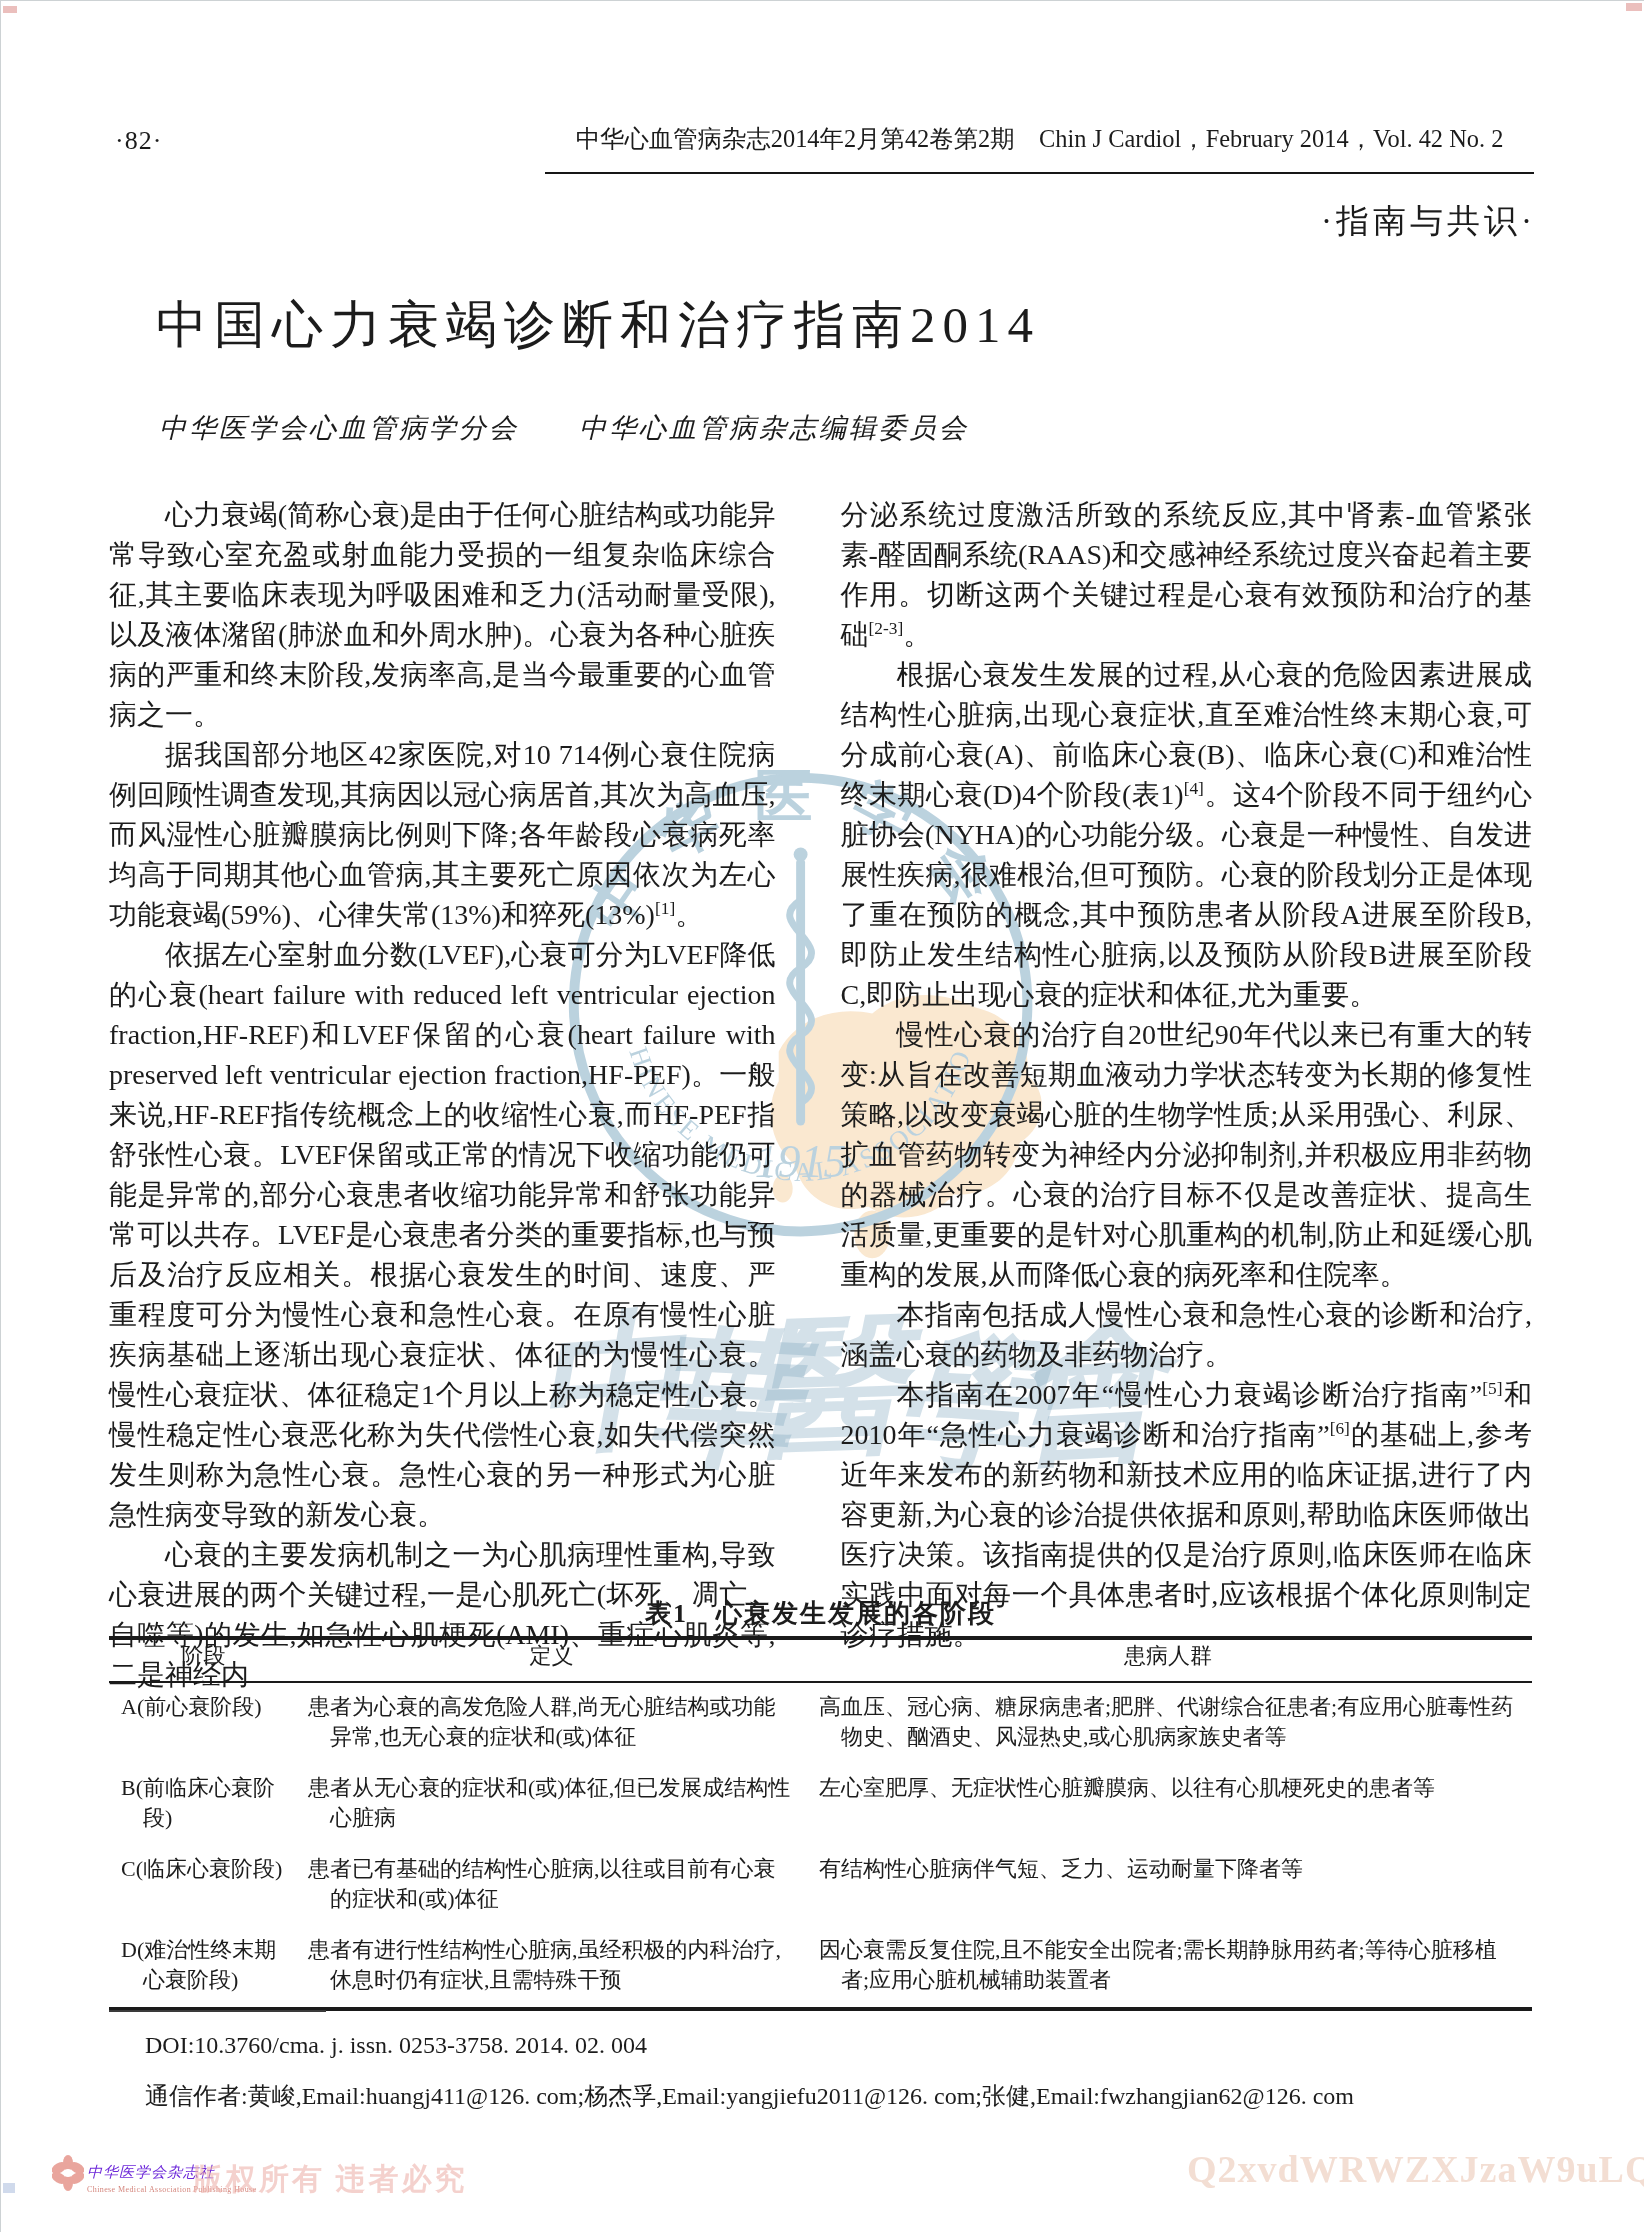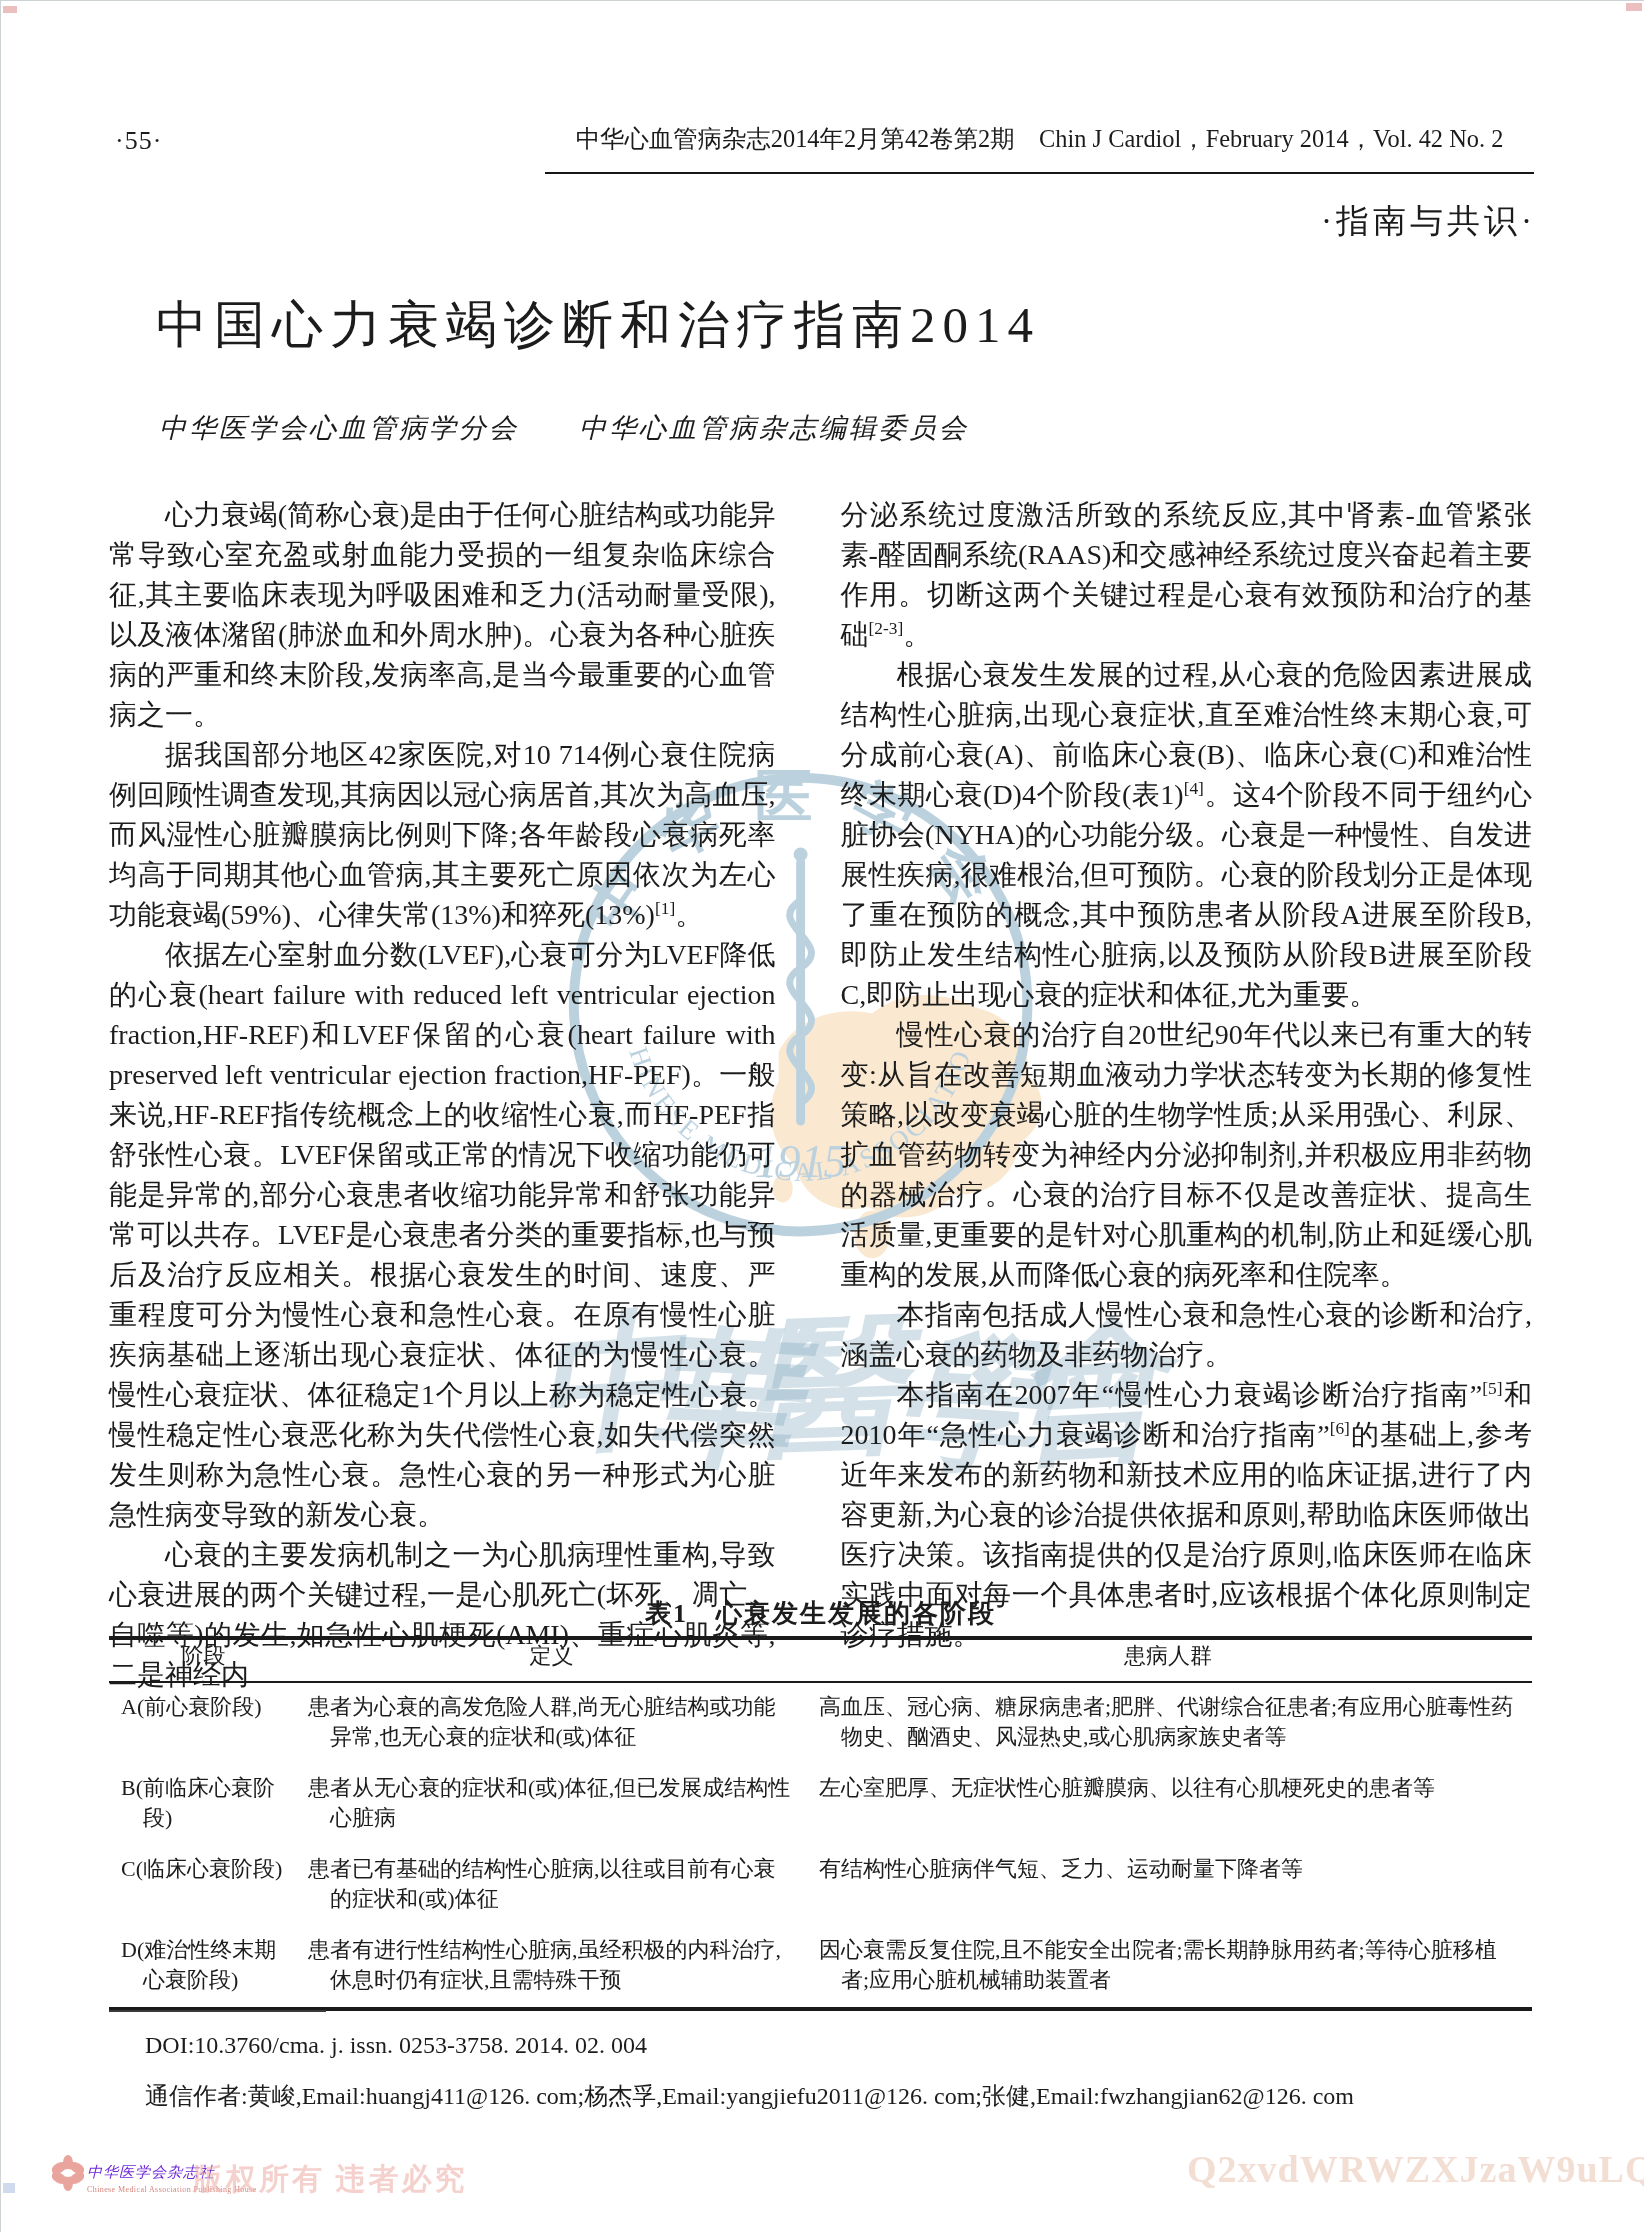--- a/index.html
+++ b/index.html
@@ -91,21 +91,21 @@
       <textPath href="#arcBottom" startOffset="50%" text-anchor="middle">CHINESE MEDICAL ASSOCIATION</textPath>
     </text>
   </svg>
 
   <span class="abs calli" style="left:535px;top:1309px;transform:rotate(-4deg);">中</span>
   <span class="abs calli" style="left:647px;top:1325px;transform:rotate(3deg);">華</span>
   <span class="abs calli" style="left:754px;top:1313px;transform:rotate(-2deg);">醫</span>
   <span class="abs calli" style="left:896px;top:1329px;transform:rotate(4deg);">學</span>
   <span class="abs calli" style="left:1015px;top:1317px;transform:rotate(-3deg);">會</span>
 
-  <div class="abs pageno">·55·</div>
+  <div class="abs pageno">·82·</div>
   <div class="abs journal-line">中华心血管病杂志2014年2月第42卷第2期　Chin J Cardiol，February 2014，Vol. 42 No. 2</div>
   <div class="abs section-label">·指南与共识·</div>
   <h1 class="abs title">中国心力衰竭诊断和治疗指南2014</h1>
   <div class="abs authors">中华医学会心血管病学分会　　中华心血管病杂志编辑委员会</div>
 
   <div class="abs body-cols">
     <div class="col-left">
       <p class="para rich">心力衰竭(简称心衰)是由于任何心脏结构或功能异常导致心室充盈或射血能力受损的一组复杂临床综合征,其主要临床表现为呼吸困难和乏力(活动耐量受限),以及液体潴留(肺淤血和外周水肿)。心衰为各种心脏疾病的严重和终末阶段,发病率高,是当今最重要的心血管病之一。</p>
       <p class="para rich">据我国部分地区42家医院,对10 714例心衰住院病例回顾性调查发现,其病因以冠心病居首,其次为高血压,而风湿性心脏瓣膜病比例则下降;各年龄段心衰病死率均高于同期其他心血管病,其主要死亡原因依次为左心功能衰竭(59%)、心律失常(13%)和猝死(13%)<sup>[1]</sup>。</p>
       <p class="para rich">依据左心室射血分数(LVEF),心衰可分为LVEF降低的心衰(heart failure with reduced left ventricular ejection fraction,HF-REF)和LVEF保留的心衰(heart failure with preserved left ventricular ejection fraction,HF-PEF)。一般来说,HF-REF指传统概念上的收缩性心衰,而HF-PEF指舒张性心衰。LVEF保留或正常的情况下收缩功能仍可能是异常的,部分心衰患者收缩功能异常和舒张功能异常可以共存。LVEF是心衰患者分类的重要指标,也与预后及治疗反应相关。根据心衰发生的时间、速度、严重程度可分为慢性心衰和急性心衰。在原有慢性心脏疾病基础上逐渐出现心衰症状、体征的为慢性心衰。慢性心衰症状、体征稳定1个月以上称为稳定性心衰。慢性稳定性心衰恶化称为失代偿性心衰,如失代偿突然发生则称为急性心衰。急性心衰的另一种形式为心脏急性病变导致的新发心衰。</p>

